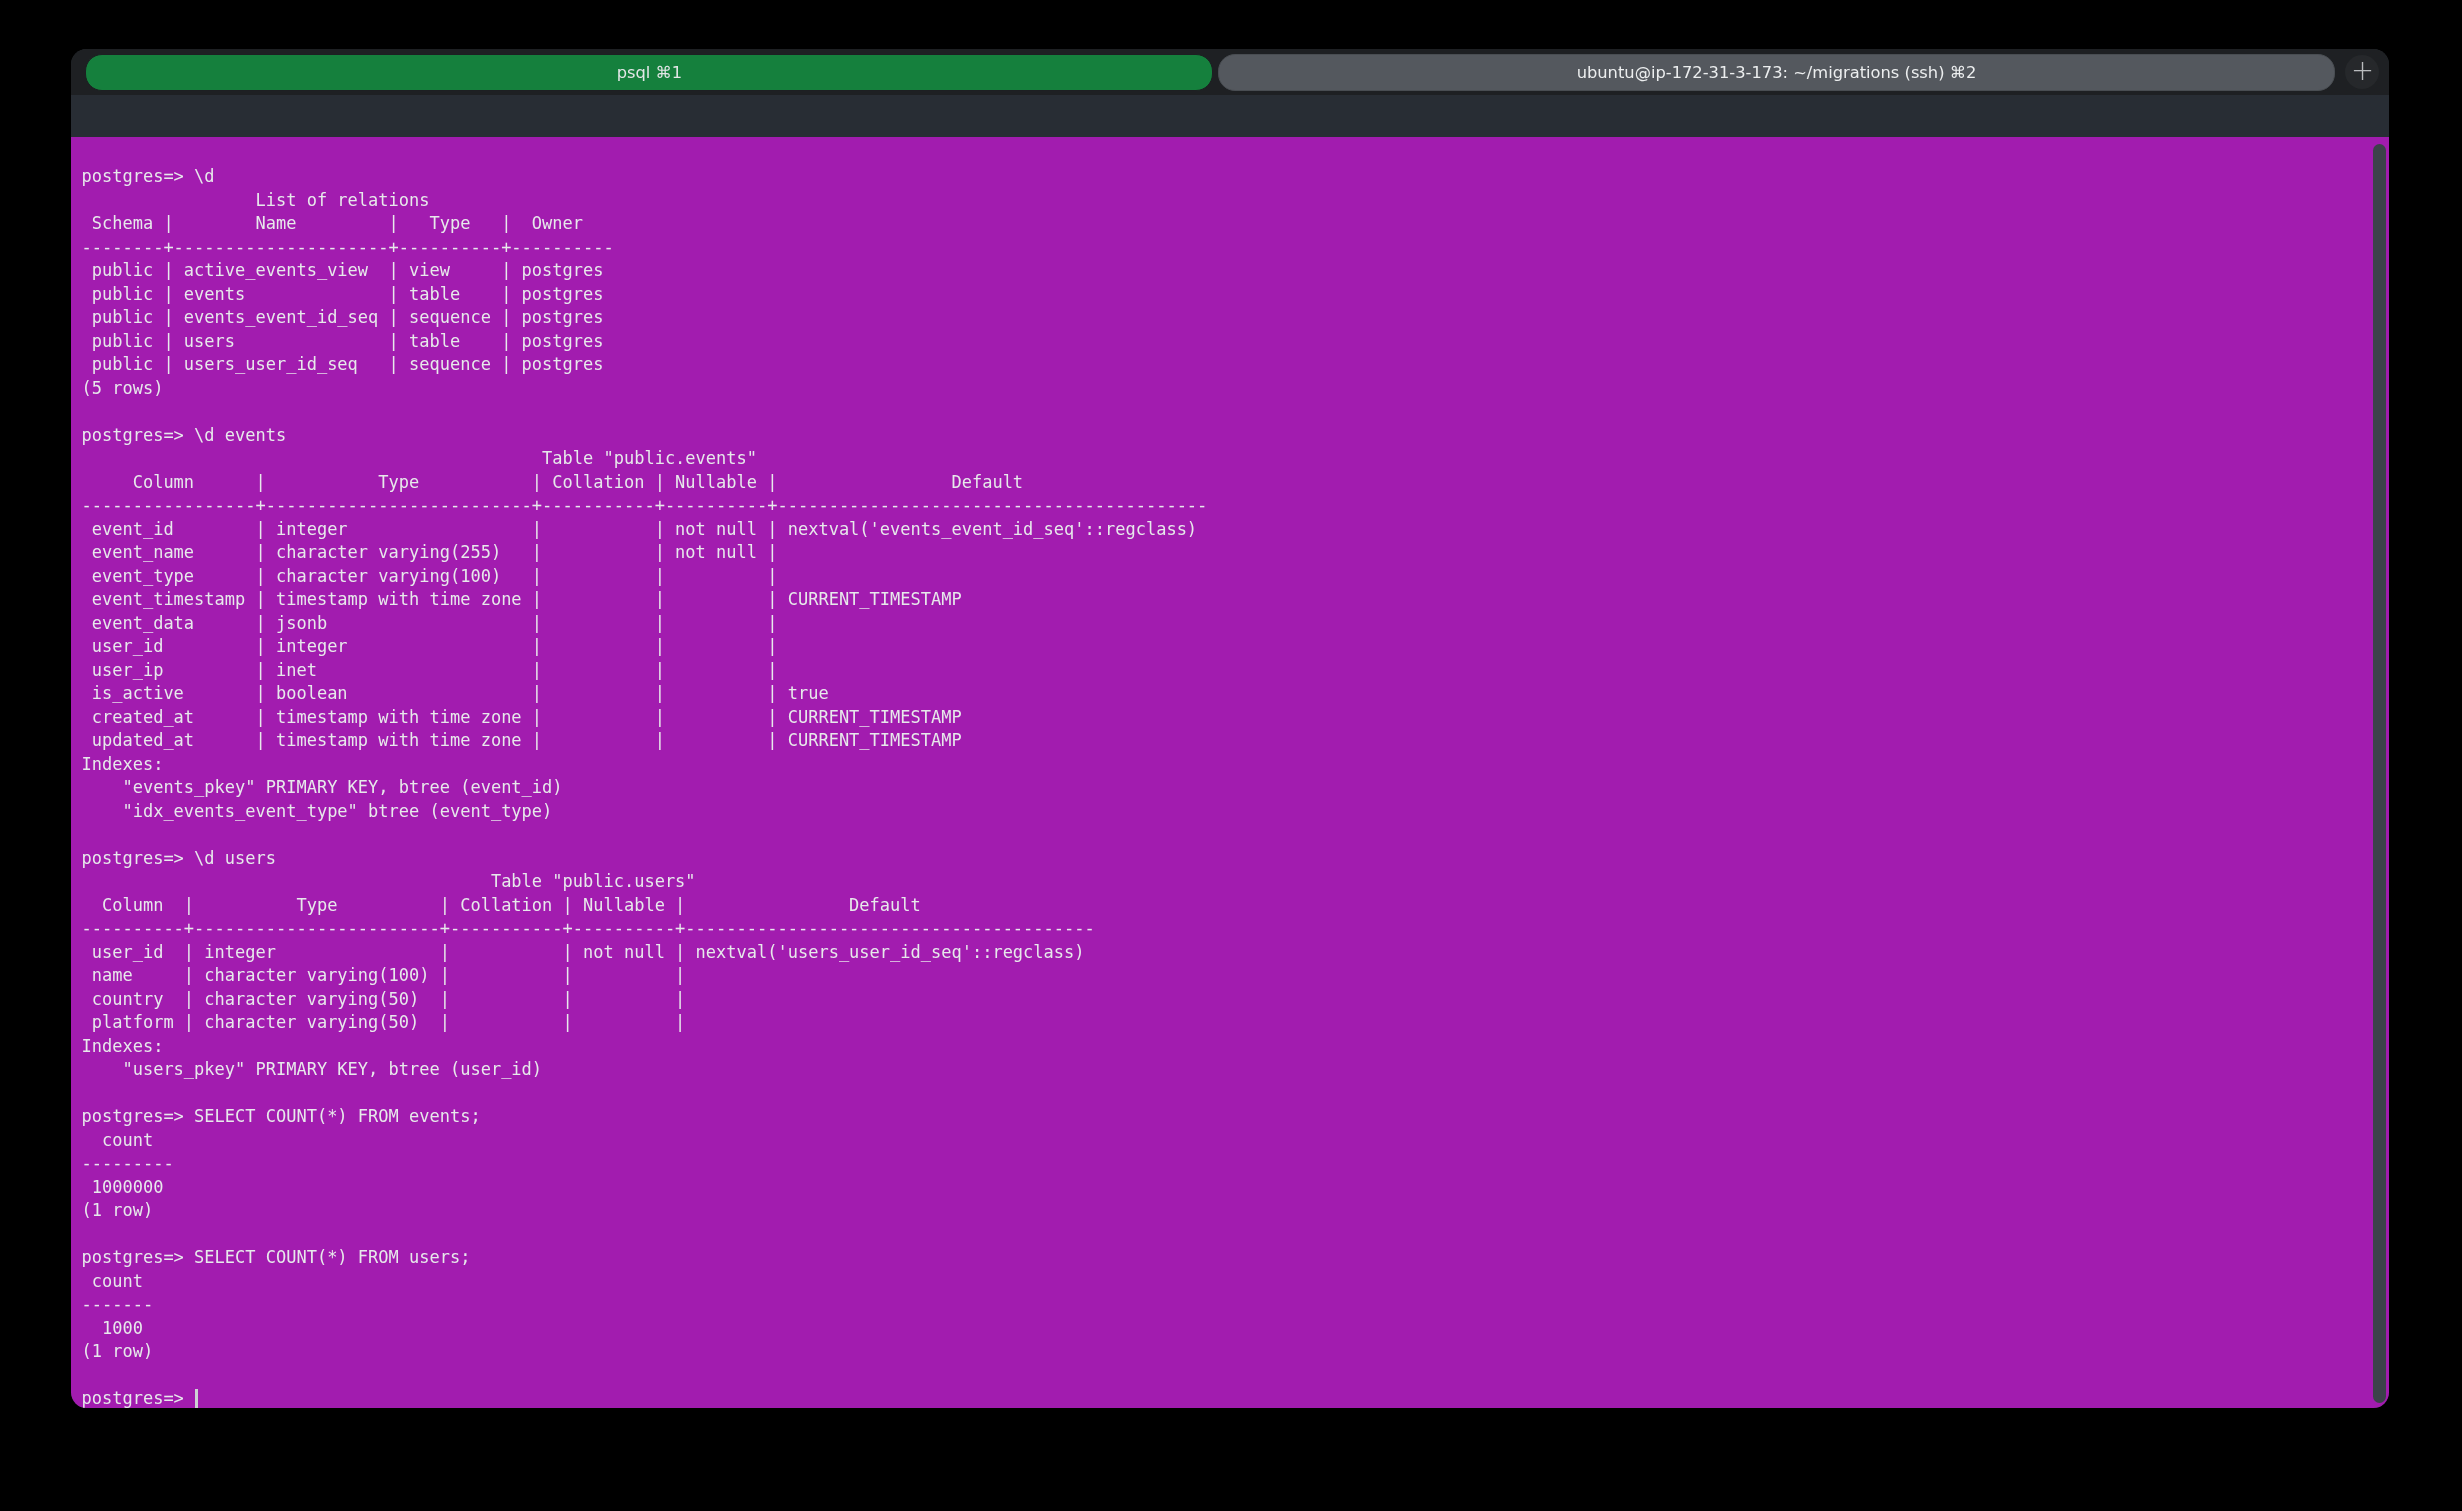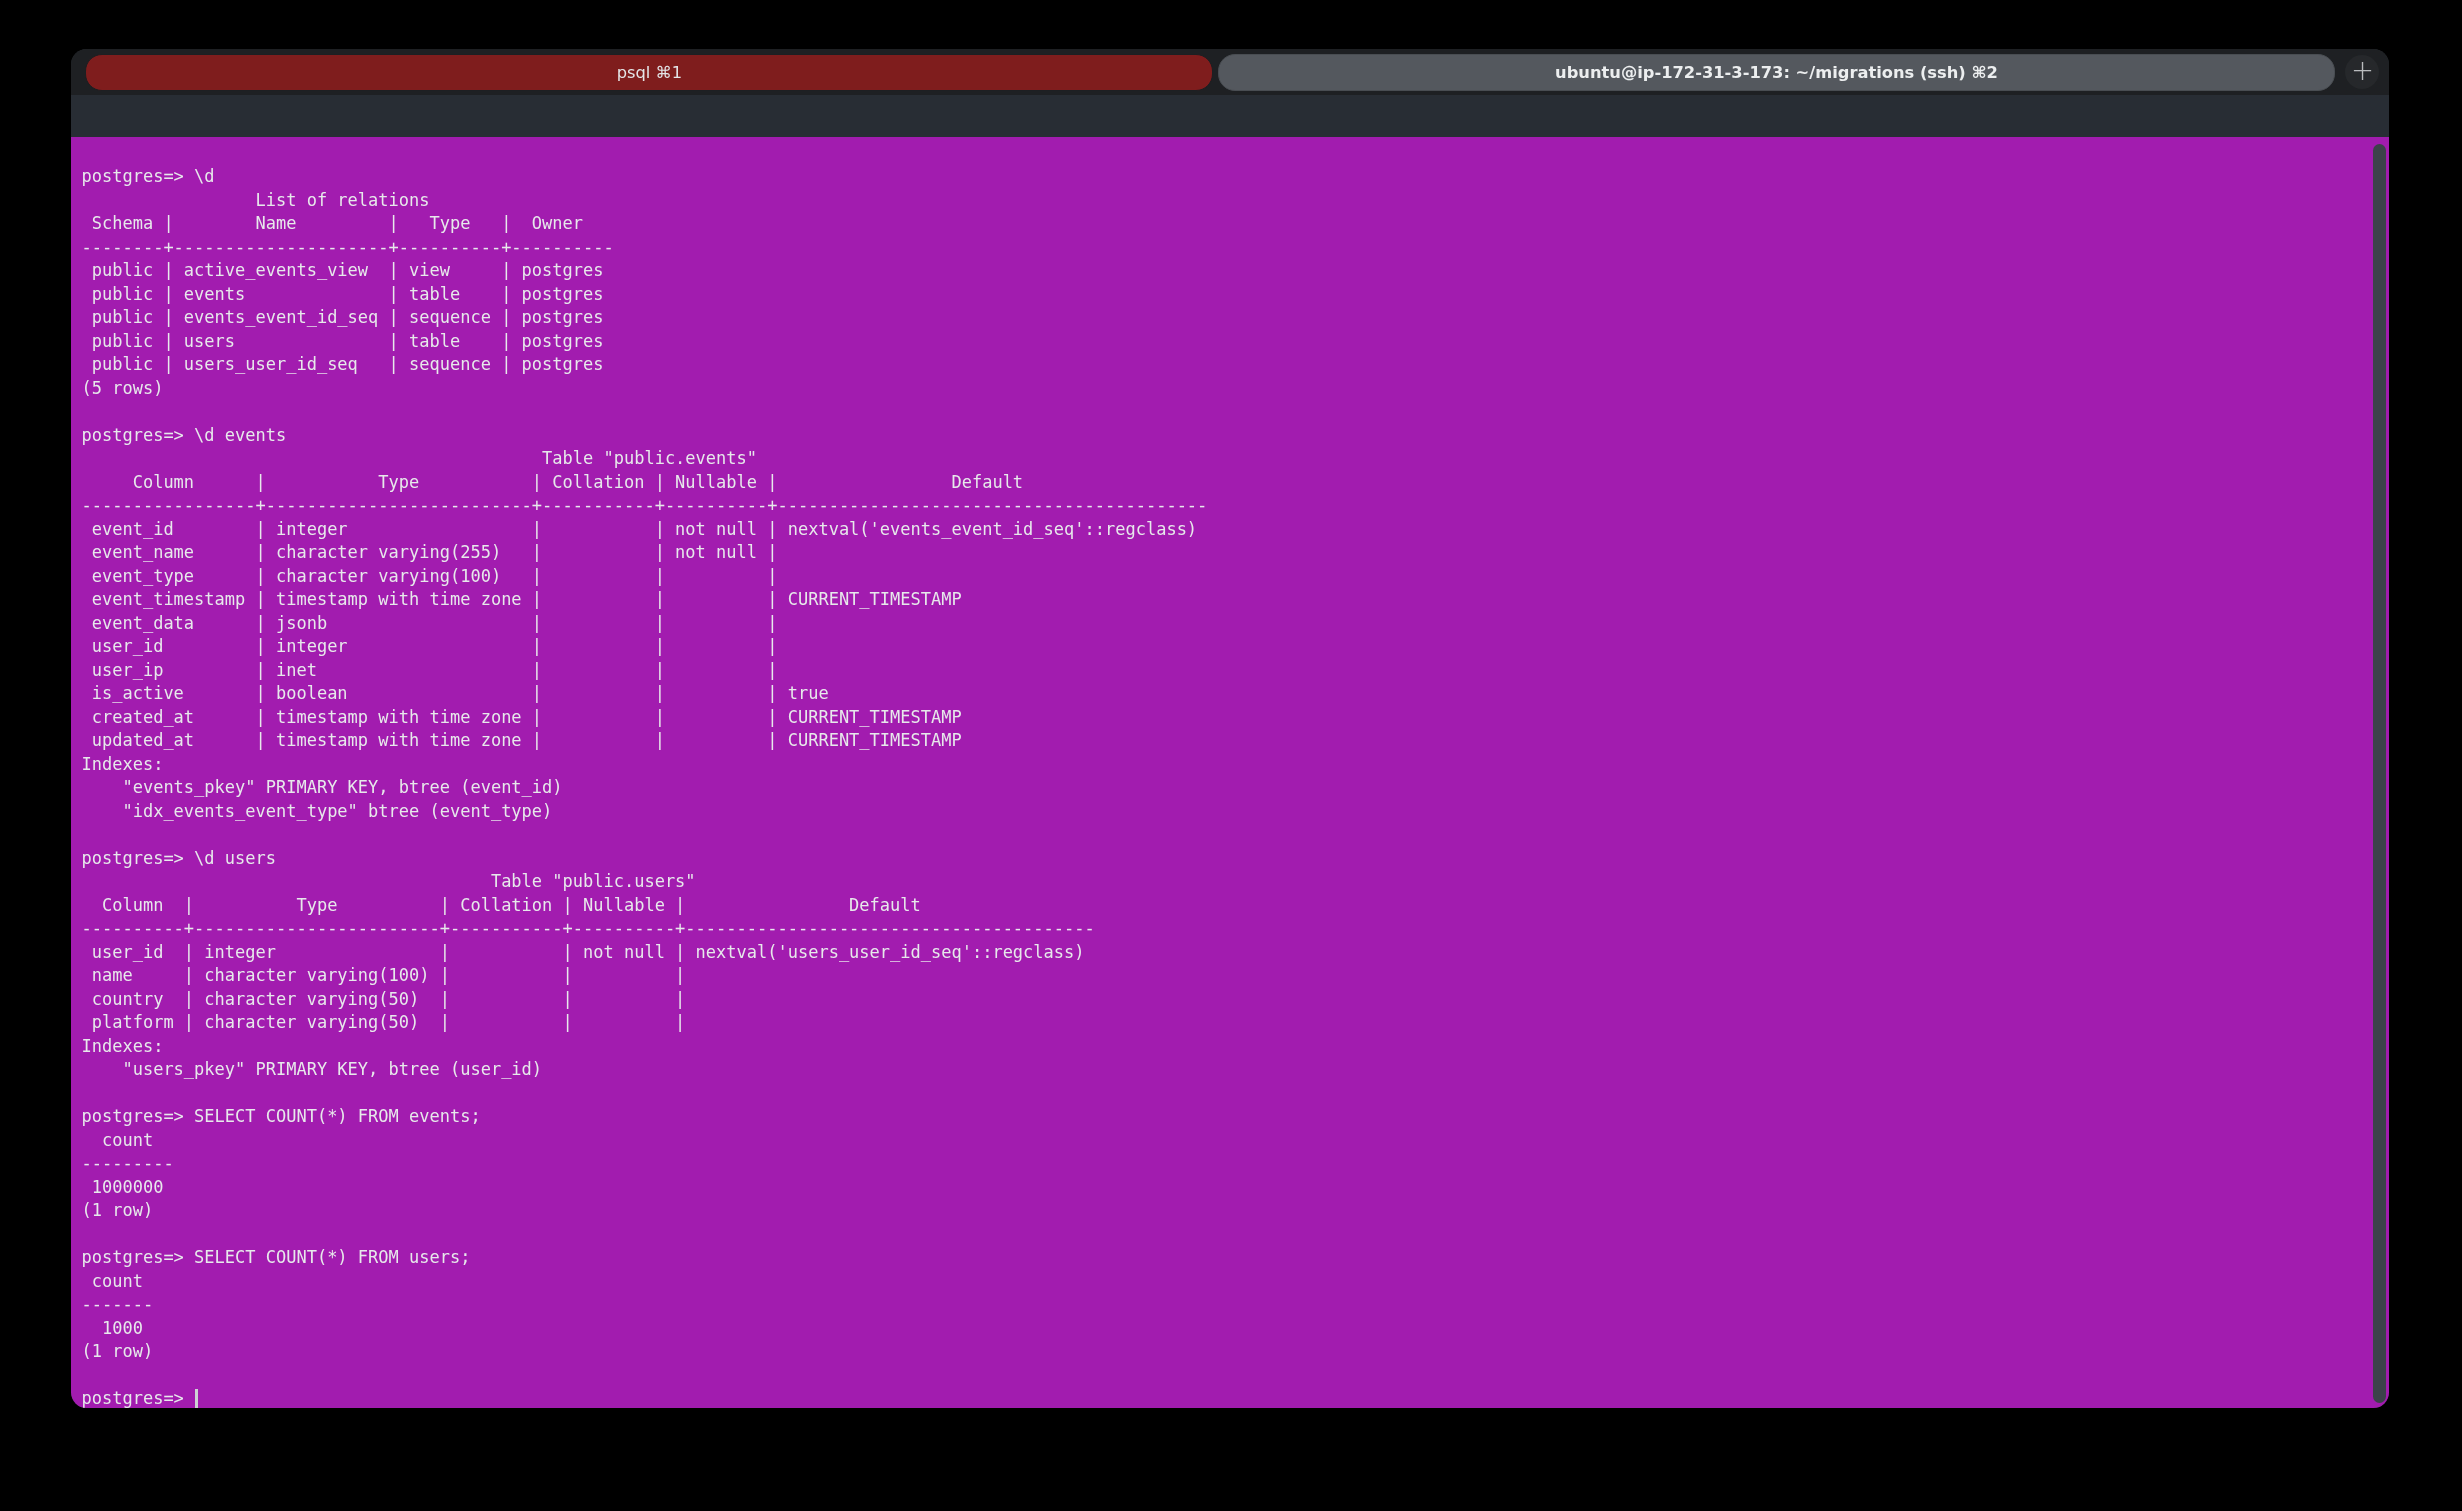--- a/index.html
+++ b/index.html
@@ -35,27 +35,26 @@
   
   .tabbar {
     height:46px; background:#1e2023; display:flex; align-items:center;
     padding-left:14.4px; position:relative;
   }
   .tab {
     height:37px; border-radius:17px; display:flex; align-items:center;
     justify-content:center; font-size:16.3px; white-space:nowrap; cursor:default;
   }
   .tab-active {
-    width:1128px; background:#7f1d1d; color:#e4e6e8;
+    width:1128px; background:#15803d; color:#e4e6e8;
     border:0.7px solid #1d1f22;
   }
   .tab-inactive {
     width:1117px; margin-left:4.6px; background:#54585e; color:#eceeef;
     border:0.7px solid #494d52;
-    font-weight:bold;
   }
   .newtab {
     width:34px; height:34px; margin-left:10.5px; border-radius:50%;
     background:#26282b; color:#b9bbbd; font-size:27.5px; font-weight:300;
     display:flex; align-items:center; justify-content:center; line-height:1;
     padding-bottom:2.6px;
   }
 
   
   .terminal {

